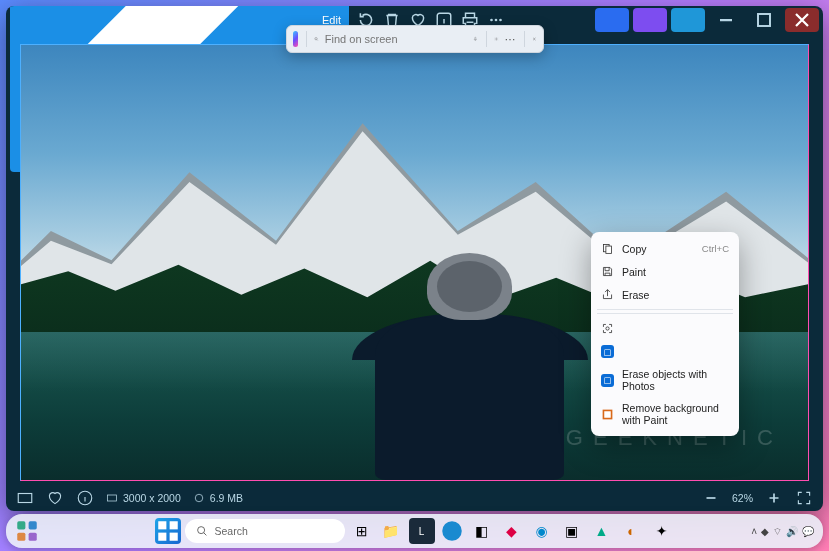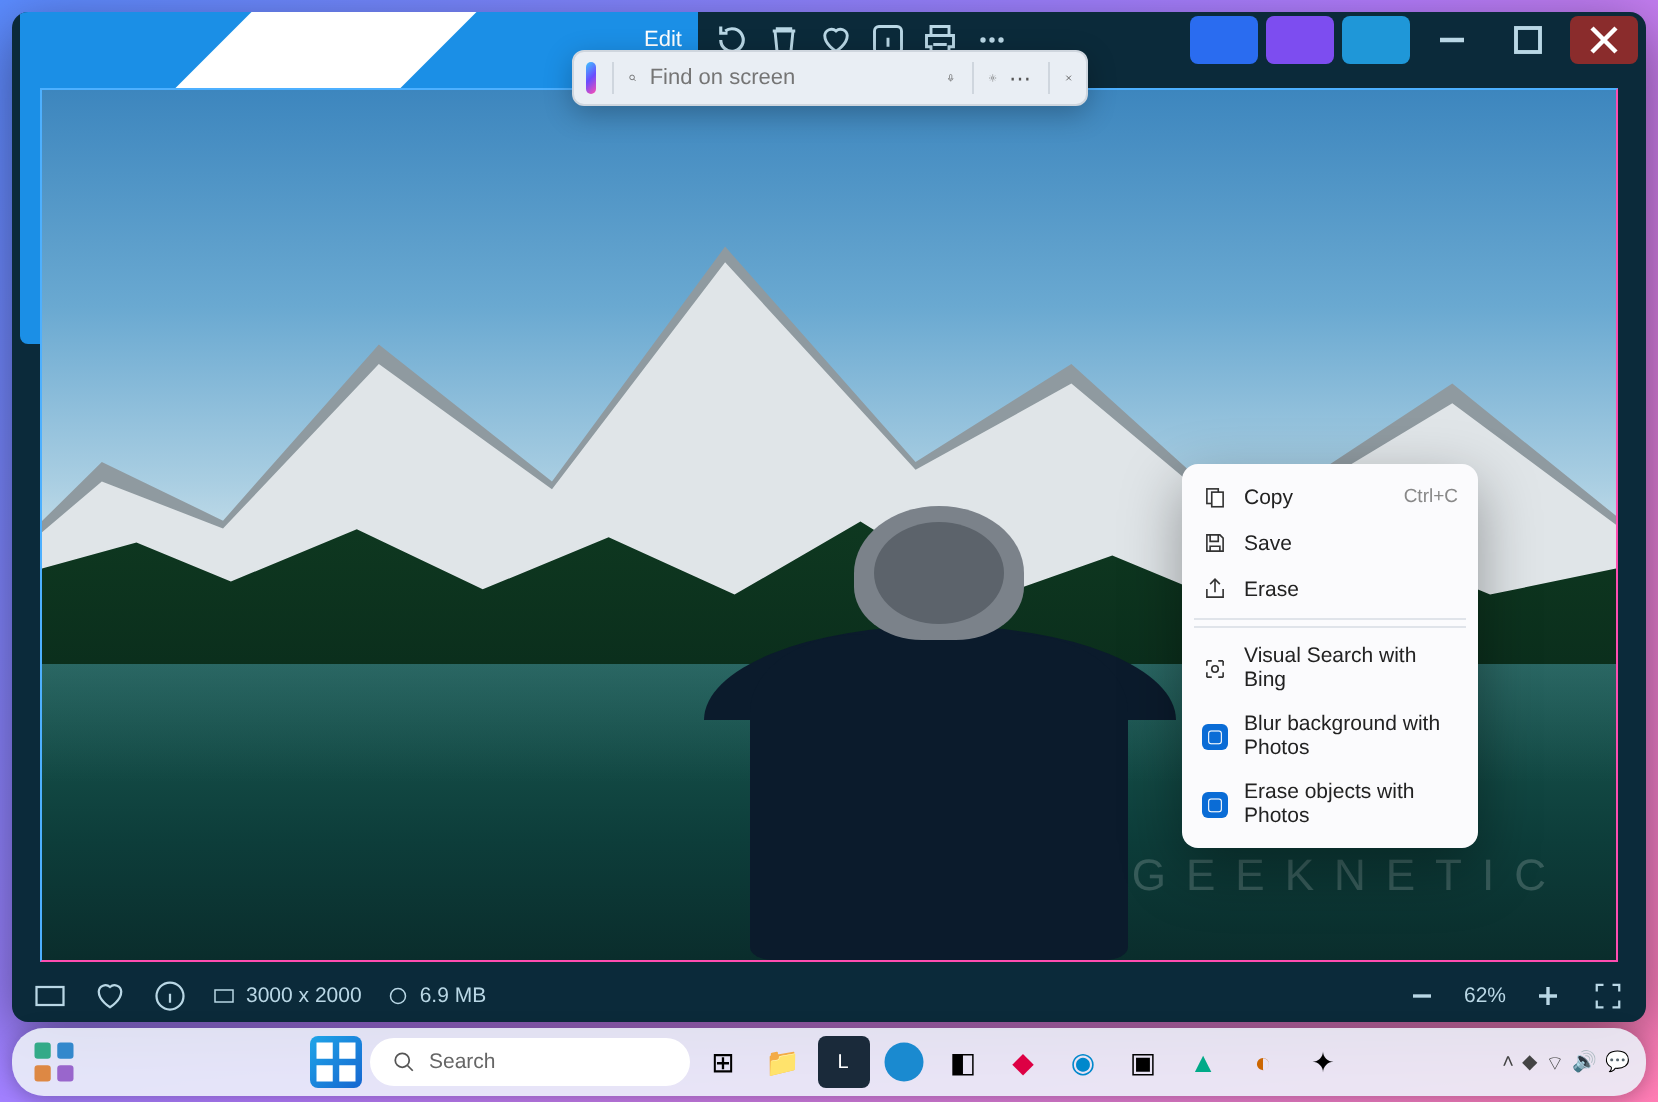--- a/index.html
+++ b/index.html
@@ -220,48 +220,55 @@
         </span>
       <span>Copy</span>
       <span class="ctx-short">Ctrl+C</span>
     </div>
     <div class="ctx-item">
       <span class="ctx-ico">
           <svg viewBox="0 0 16 16">
             <path fill="none" stroke="currentColor" d="M3 3h8l2 2v8H3zM5 3v4h5V3M5 13v-3h6v3"></path>
           </svg>
         </span>
-      <span>Save</span>
+      <span>Paint</span>
     </div>
     <div class="ctx-item">
       <span class="ctx-ico">
           <svg viewBox="0 0 16 16">
             <path fill="none" stroke="currentColor" d="M3 8v5h10V8M8 2v8M5 5l3-3 3 3"></path>
           </svg>
         </span>
       <span>Erase</span>
     </div>
     <div class="ctx-sep"></div>
     <div class="ctx-sep"></div>
     <div class="ctx-item">
       <span class="ctx-ico">
           <svg viewBox="0 0 16 16">
             <path fill="none" stroke="currentColor" d="M3 3h3M10 3h3M3 13h3M10 13h3M3 3v3M3 10v3M13 3v3M13 10v3"></path>
             <circle cx="8" cy="8" r="2" fill="none" stroke="currentColor"></circle>
           </svg>
         </span>
-      <span>Visual Search with Bing</span>
     </div>
     <div class="ctx-item">
       <span class="ctx-ico accent">▢</span>
-      <span>Blur background with Photos</span>
     </div>
     <div class="ctx-item">
       <span class="ctx-ico accent">▢</span>
       <span>Erase objects with Photos</span>
+    </div>
+    <div class="ctx-item">
+      <span class="ctx-ico">
+          <svg viewBox="0 0 16 16">
+            <path fill="#d96a1a" d="M2 2h12v12H2z"></path>
+            <path fill="#fff" d="M4 4h8v8H4z"></path>
+          </svg>
+        </span>
+      <span>Remove background with Paint</span>
     </div>
   </div>
 
   <div class="wm">GEEKNETIC</div>
 </div>
 
 <div class="find-bar">
   <div class="cp-logo"></div>
   <div class="sep"></div>
   <span class="mini-ico">

